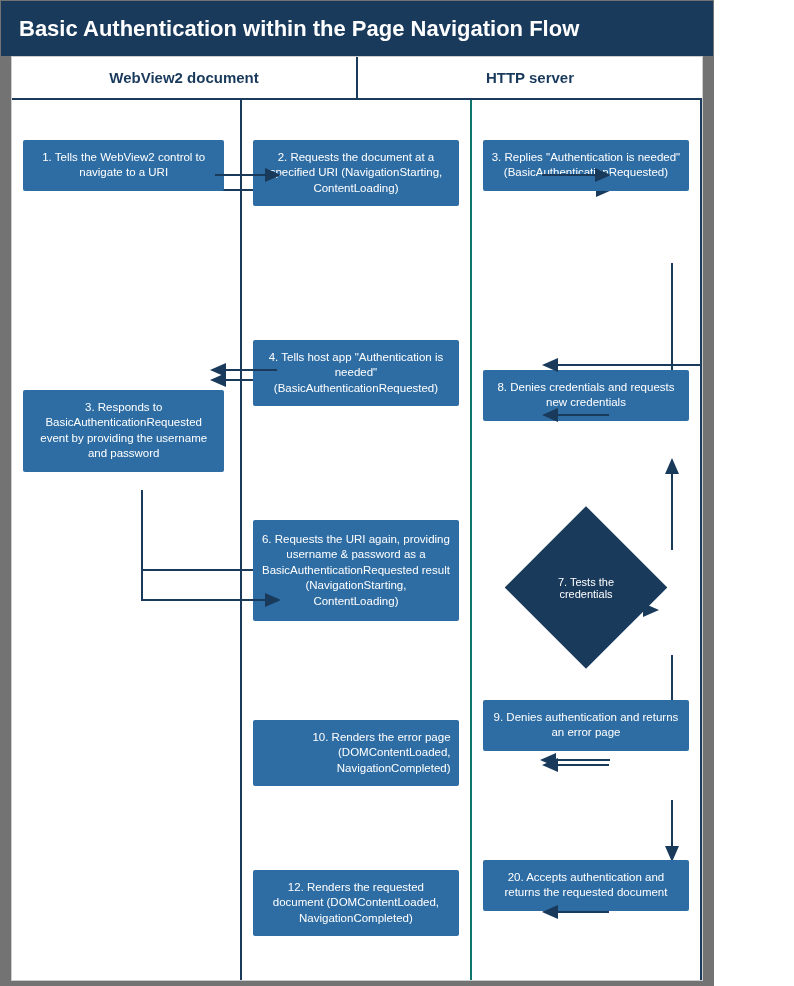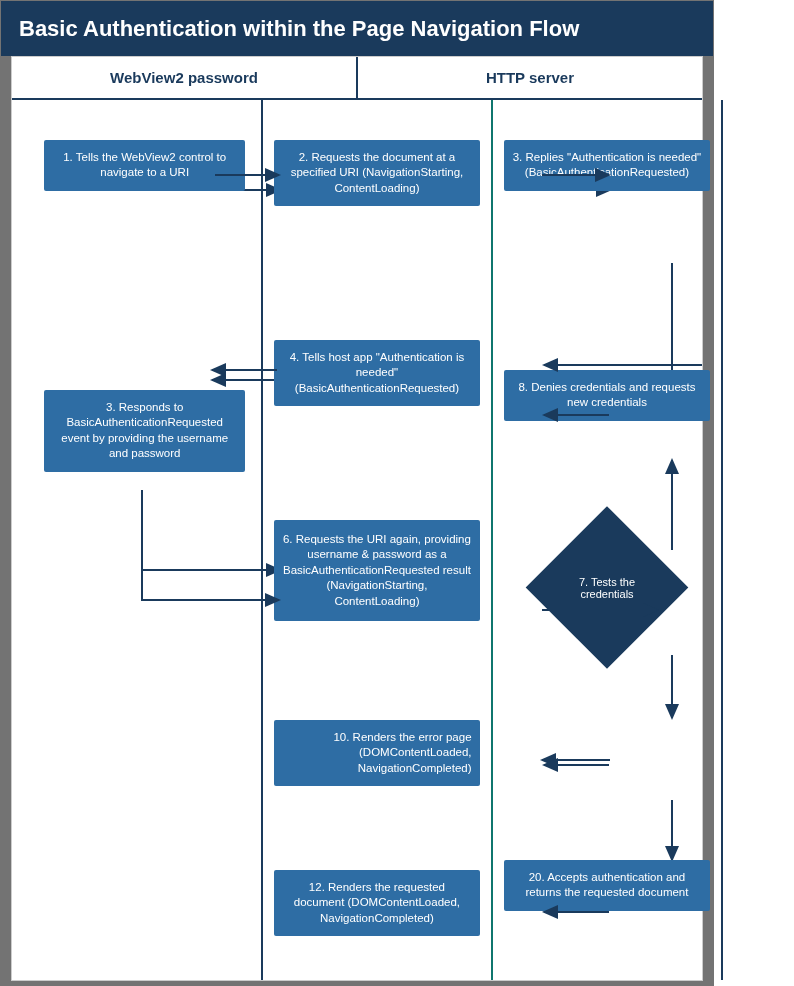--- a/index.html
+++ b/index.html
@@ -59,21 +59,20 @@
     }
 
     .col {
       flex: 1;
       border-right: 2px solid #1a3a5c;
       position: relative;
       padding: 10px 8px;
       display: flex;
       flex-direction: column;
       align-items: center;
-      margin-left: 21px;
     }
     .col:last-child {
       border-right: none;
     }
 
     .box {
       background: #2e6da4;
       color: white;
       text-align: center;
       padding: 10px 8px;
@@ -104,21 +103,21 @@
 </head>
 <body>
 
 <div class="page">
   <div class="title-bar">
     <span>Basic Authentication within the Page Navigation Flow</span>
   </div>
 
   <div class="diagram-container">
     <div class="column-headers">
-      <div class="col-header">WebView2 password</div>
+      <div class="col-header">WebView2 document</div>
       <div class="col-header">HTTP server</div>
     </div>
 
     <div class="diagram-body" style="position:relative; min-height:880px;">
 
       <svg class="arrows-svg">
         <defs>
           <marker id="arrowhead" markerWidth="8" markerHeight="7" refX="7" refY="3.5" orient="auto">
             <polygon points="0 0, 8 3.5, 0 7" fill="#1a3a5c"></polygon>
           </marker>
@@ -200,20 +199,23 @@
         </div>
 
         <div style="position:absolute; top:430px; left:50%; transform:translateX(-50%);">
           <div style="width:115px; height:115px; background:#1a3a5c; transform:rotate(45deg); display:flex; align-items:center; justify-content:center;">
             <div style="transform:rotate(-45deg); color:white; font-size:11px; text-align:center; padding:10px; width:100px;">
               <span>7. Tests the credentials</span>
             </div>
           </div>
         </div>
 
+        <div class="box" style="top:600px; left:5%; width:90%;">
+          <span>9. Denies authentication and returns an error page</span>
+        </div>
 
         <div class="box" style="top:760px; left:5%; width:90%;">
           <span>20. Accepts authentication and returns the requested document</span>
         </div>
 
       </div>
 
       <svg style="position:absolute;top:0;left:0;width:100%;height:100%;pointer-events:none;">
         <defs>
           <marker id="arr" markerWidth="8" markerHeight="7" refX="7" refY="3.5" orient="auto">

